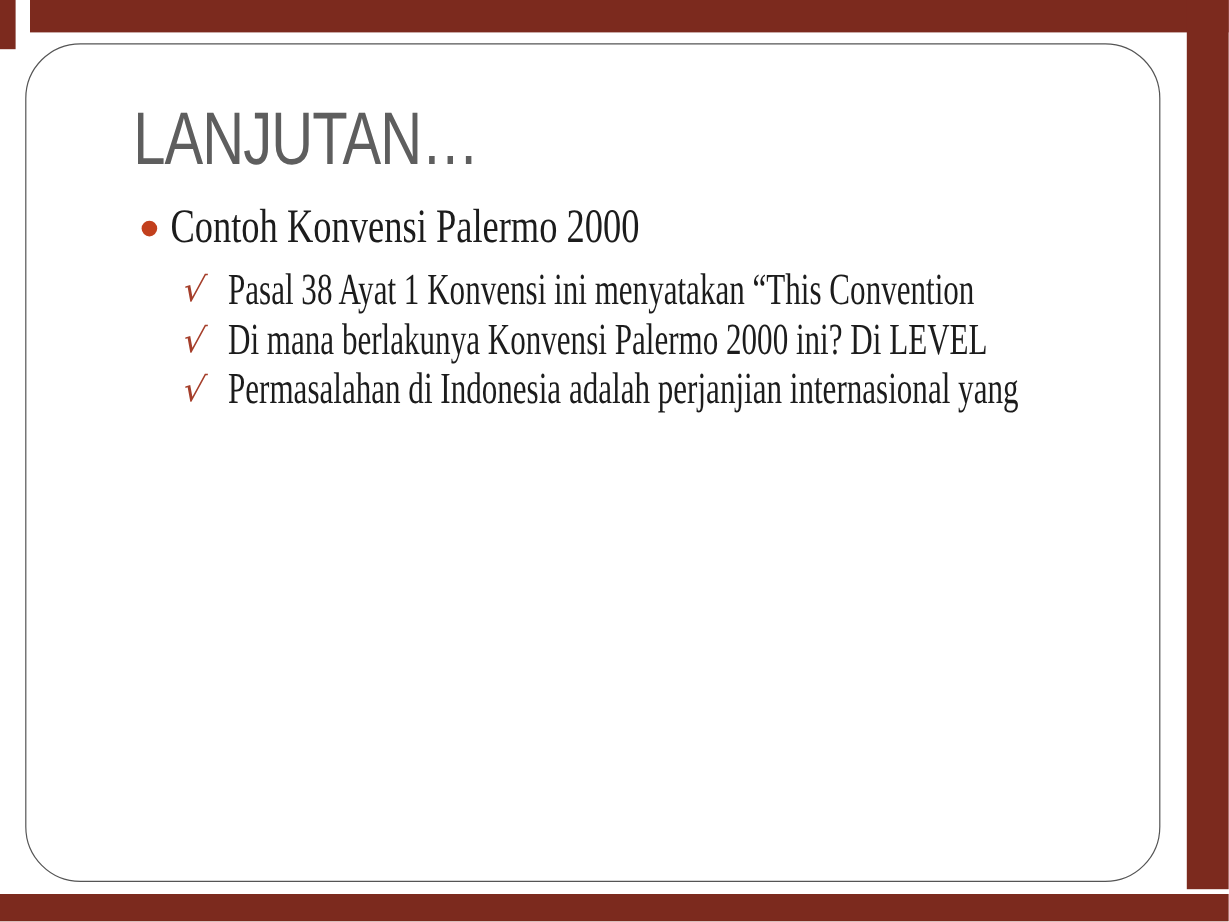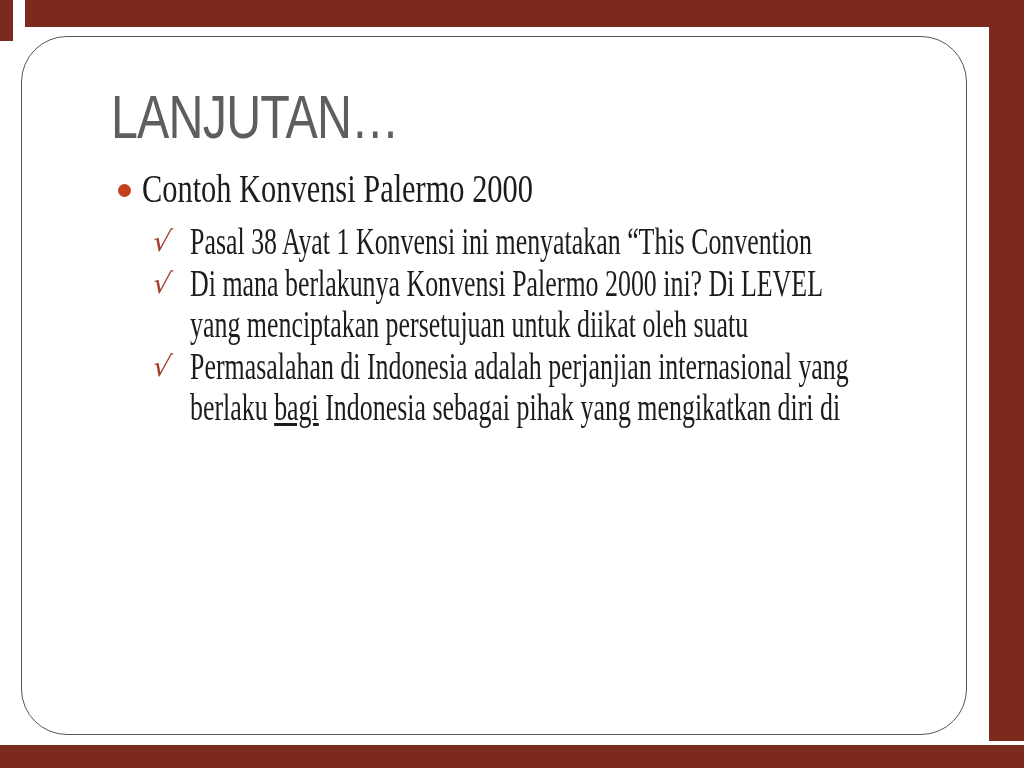--- a/index.html
+++ b/index.html
@@ -102,24 +102,18 @@
   <div class="body-lines">
       <div class="body-line">
         <span class="line-marker">√</span>
         <span class="line-text"><span>Pasal 38 Ayat 1 Konvensi ini menyatakan “This Convention</span></span>
       </div>
       <div class="body-line">
         <span class="line-marker">√</span>
         <span class="line-text"><span>Di mana berlakunya Konvensi Palermo 2000 ini? Di LEVEL</span></span>
       </div>
       <div class="body-line">
-        <span class="line-text"><span>yang menciptakan persetujuan untuk diikat oleh suatu</span></span>
-      </div>
-      <div class="body-line">
         <span class="line-marker">√</span>
         <span class="line-text"><span>Permasalahan di Indonesia adalah perjanjian internasional yang</span></span>
-      </div>
-      <div class="body-line">
-        <span class="line-text"><span>berlaku </span><span class="seg-underline">bagi</span><span> Indonesia sebagai pihak yang mengikatkan diri di</span></span>
       </div>
     </div>
 
 </div>
 
 </body></html>

